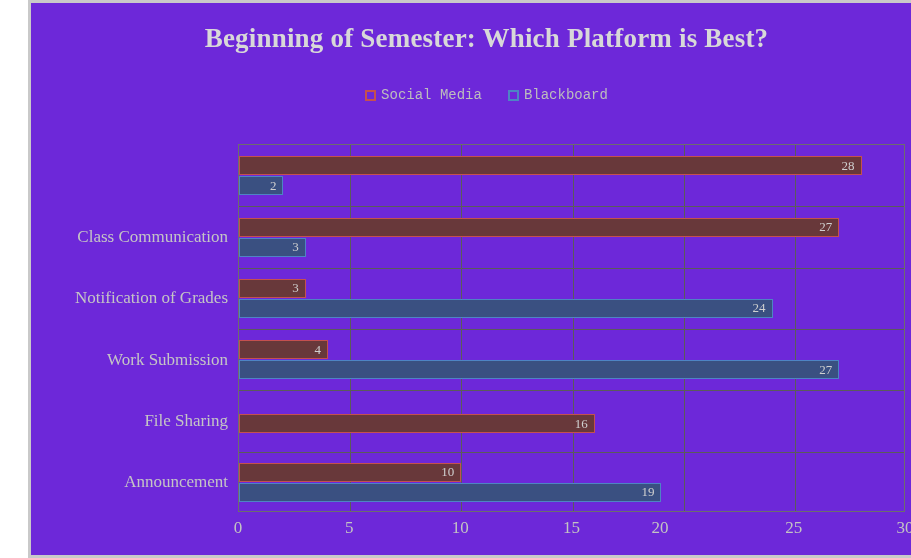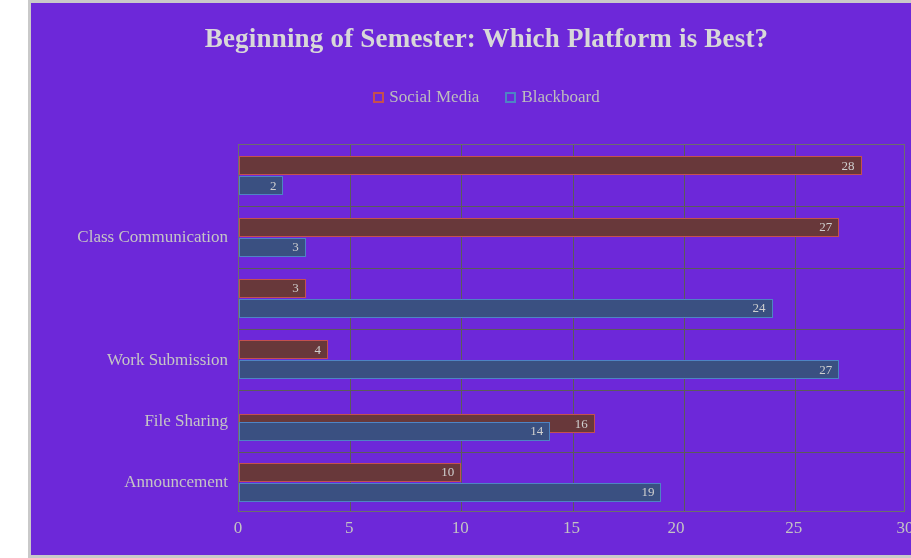--- a/index.html
+++ b/index.html
@@ -49,23 +49,23 @@
   }
   .legend-swatch {
     width: 11px;
     height: 11px;
     box-sizing: border-box;
     background: transparent;
   }
   .legend-swatch.series-0 { border: 2px solid #c5504f; }
   .legend-swatch.series-1 { border: 2px solid #4e84c4; }
   .legend-label {
-    font-size: 17px;
+    font-size: 14px;
     color: #bdbdbd;
-    font-family: Liberation Serif, serif;
+    font-family: Liberation Mono, monospace;
   }
 
   
   .plot-area {
     position: absolute;
     left: 207px;
     top: 141px;
     width: 667px;
     height: 368px;
     box-sizing: border-box;
@@ -155,20 +155,21 @@
       <div class="legend-entry">
         <span class="legend-swatch series-1" style="border-color: rgb(78, 132, 196);"></span>
         <span class="legend-label">Blackboard</span>
       </div>
     </div>
 
   <div class="cat-axis" id="cat-axis">
       <div class="cat-label" style="top: 329.333px;">Announcement</div>
       <div class="cat-label" style="top: 268px;">File Sharing</div>
       <div class="cat-label" style="top: 206.667px;">Work Submission</div>
+      <div class="cat-label" style="top: 145.333px;">Notification of Grades</div>
       <div class="cat-label" style="top: 84px; text-align: right;">Class Communication</div>
     </div>
 
   <div class="plot-area" id="plot-area">
       <div class="vgrid" style="left: 111.167px;"></div>
       <div class="vgrid" style="left: 222.333px;"></div>
       <div class="vgrid" style="left: 333.5px;"></div>
       <div class="vgrid" style="left: 444.667px;"></div>
       <div class="vgrid" style="left: 555.833px;"></div>
       <div class="hgrid" style="top: 61px;"></div>
@@ -178,23 +179,20 @@
       <div class="hgrid" style="top: 307px;"></div>
       <div class="bar series-0" style="left: 0px; width: 222.333px; top: 317.833px;">
         <span class="bar-value">10</span>
       </div>
       <div class="bar series-1" style="left: 0px; width: 422.433px; top: 337.833px;">
         <span class="bar-value">19</span>
       </div>
       <div class="bar series-0" style="left: 0px; width: 355.733px; top: 269px;">
         <span class="bar-value">16</span>
       </div>
-      <div class="bar series-1" style="left: 0px; width: 311.267px; top: 276.5px;">
-        <span class="bar-value">14</span>
-      </div>
       <div class="bar series-0" style="left: 0px; width: 88.9333px; top: 195.167px;">
         <span class="bar-value">4</span>
       </div>
       <div class="bar series-1" style="left: 0px; width: 600.3px; top: 215.167px;">
         <span class="bar-value">27</span>
       </div>
       <div class="bar series-0" style="left: 0px; width: 66.7px; top: 133.833px;">
         <span class="bar-value">3</span>
       </div>
       <div class="bar series-1" style="left: 0px; width: 533.6px; top: 153.833px;">
@@ -212,18 +210,18 @@
       <div class="bar series-1" style="left: 0px; width: 44.4667px; top: 31.1667px;">
         <span class="bar-value">2</span>
       </div>
     </div>
 
   <div id="x-axis">
       <div class="xtick" style="left: 207px;">0</div>
       <div class="xtick" style="left: 318.167px;">5</div>
       <div class="xtick" style="left: 429.333px;">10</div>
       <div class="xtick" style="left: 540.5px;">15</div>
-      <div class="xtick" style="left: 645px;">20</div>
+      <div class="xtick" style="left: 629px;">20</div>
       <div class="xtick" style="left: 762.833px;">25</div>
       <div class="xtick" style="left: 874px;">30</div>
     </div>
 
 </div>
 
 </body></html>

